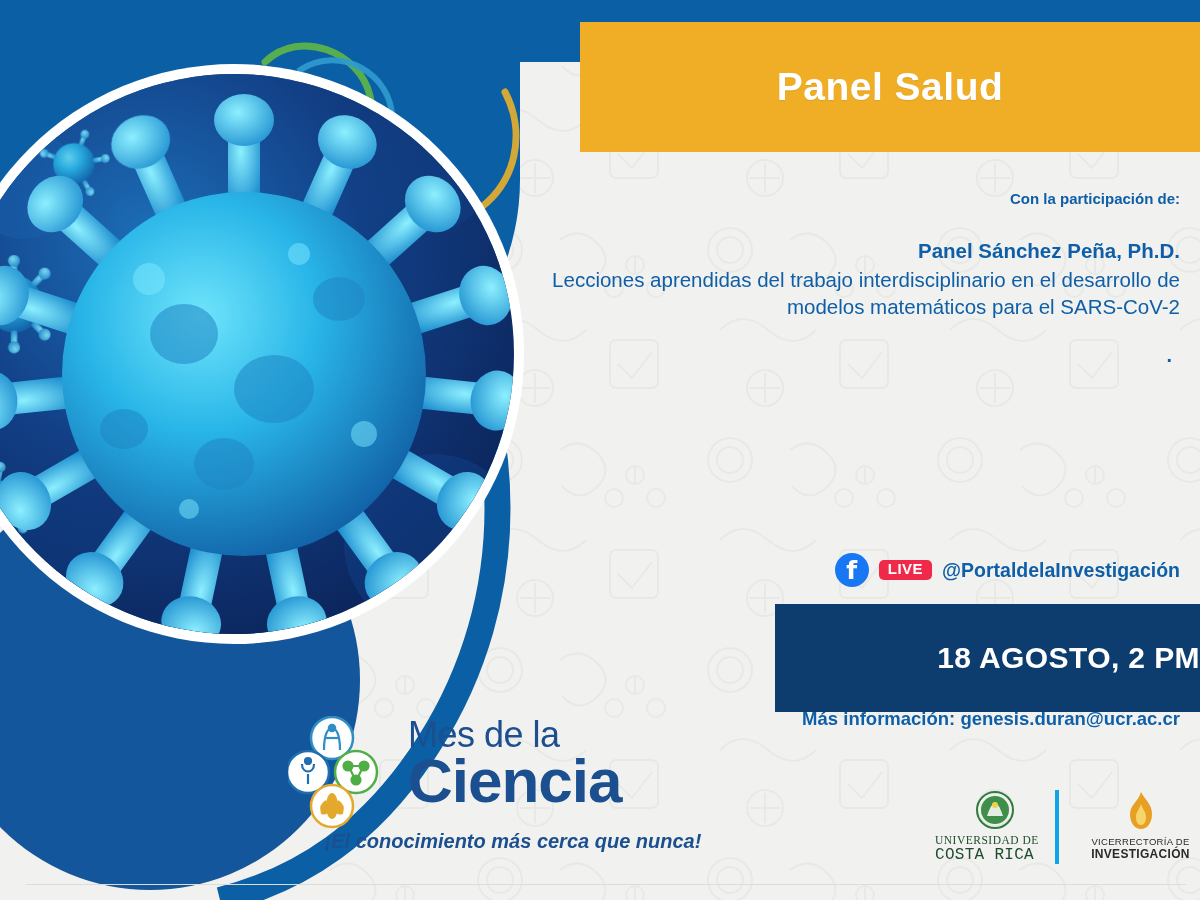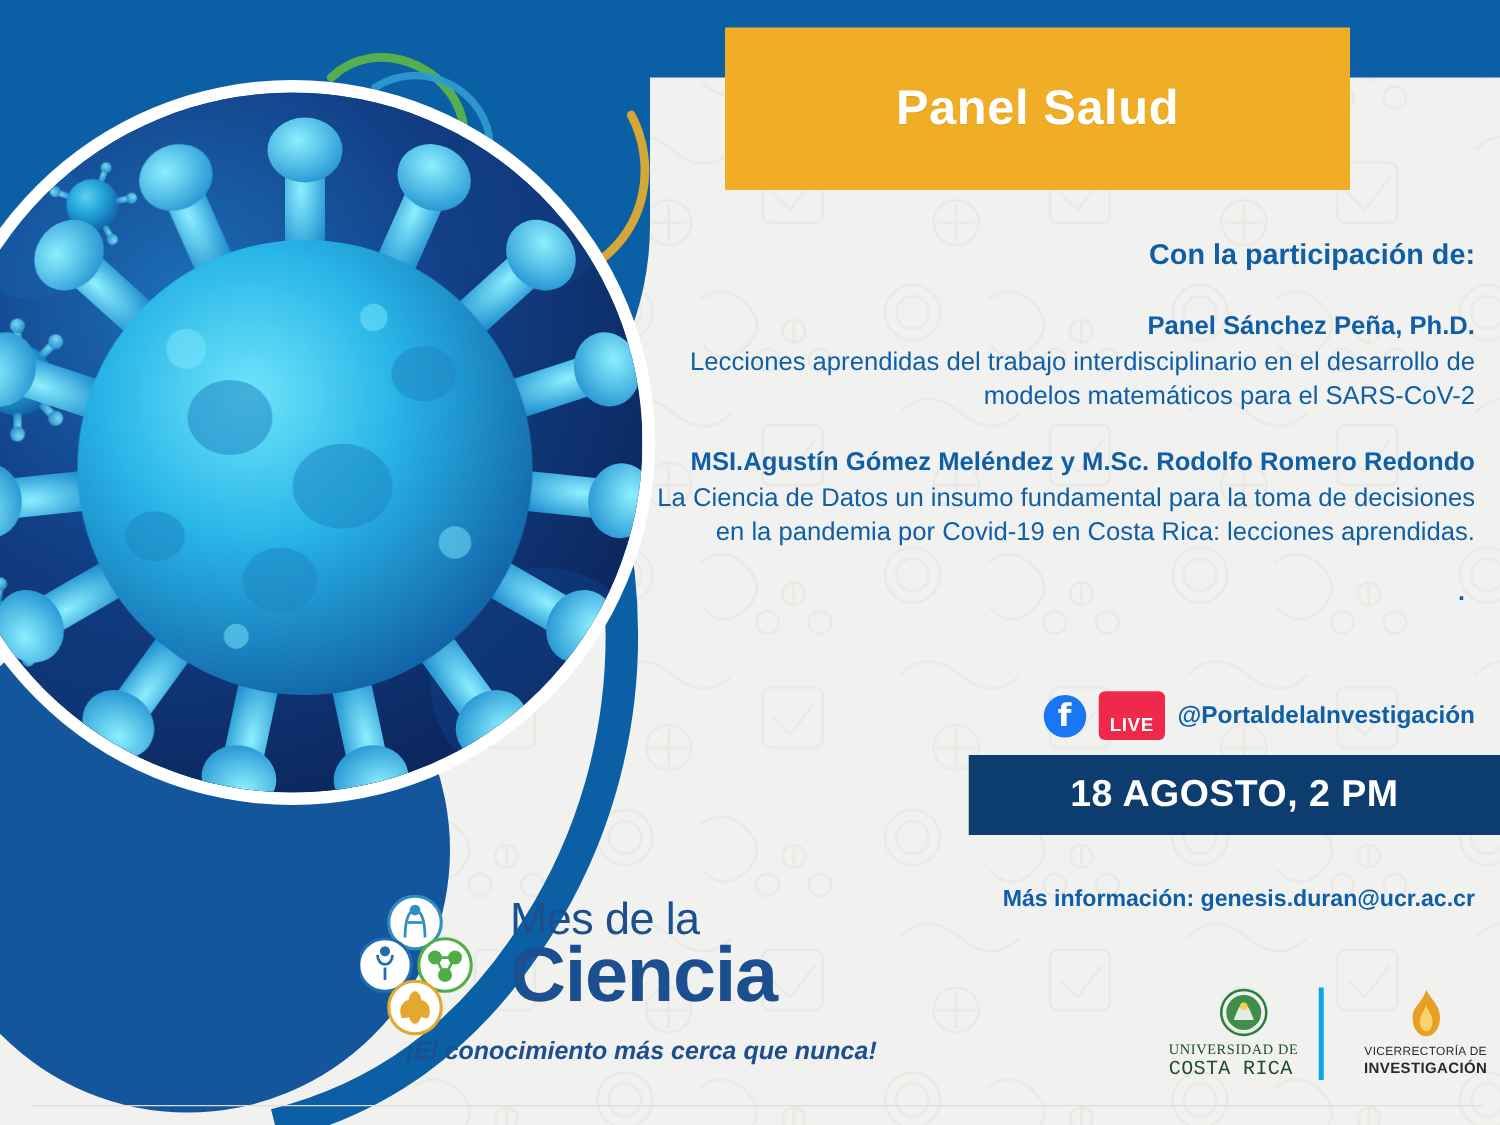--- a/index.html
+++ b/index.html
@@ -81,21 +81,21 @@
     width: 420px; height: 420px;
     background: #14569c;
     border-radius: 50%;
     overflow: hidden;
   }
 
   
   .yellow-box {
     position: absolute;
     left: 580px; top: 22px;
-    width: 500px; height: 130px;
+    width: 620px; height: 130px;
     background: #efae26;
     display: flex;
     align-items: center;
     justify-content: center;
   }
   .yellow-box .title {
     color: #ffffff;
     font-size: 39px;
     font-weight: bold;
     letter-spacing: 0.5px;
@@ -104,21 +104,21 @@
 
   
   .right-col {
     position: absolute;
     left: 520px; top: 190px;
     width: 660px;
     text-align: right;
     color: #0f5fa8;
   }
   .participation {
-    font-size: 23px;
+    font-size: 15px;
     font-weight: bold;
     color: #0f5fa8;
     margin-bottom: 30px;
     margin-left: 48px;
   }
   .speaker-block {
     margin-bottom: 26px;
     line-height: 1.32;
   }
   .speaker-name {
@@ -161,39 +161,39 @@
     display: flex;
     align-items: center;
     justify-content: center;
     line-height: 1;
   }
   .live-badge {
     background: #f02849;
     color: #ffffff;
     font-size: 15px;
     font-weight: bold;
-    padding: 19px 9px 3px 9px;
+    padding: 0 9px 3px 9px;
     border-radius: 5px;
     letter-spacing: 0.5px;
   }
   .fb-handle {
     font-size: 19.5px;
     font-weight: bold;
     color: #0f5fa8;
   }
 
   
   .date-bar {
     position: absolute;
     left: 775px; top: 604px;
-    width: 425px; height: 64px;
+    width: 425px; height: 108px;
     background: #0d3c6e;
     display: flex;
     align-items: center;
-    justify-content: center;
+    justify-content: flex-end;
   }
   .date-bar span {
     color: #ffffff;
     font-size: 30px;
     font-weight: bold;
     letter-spacing: 0.4px;
   }
 
   
   .more-info {
@@ -551,24 +551,20 @@
   </div>
 
   <div class="right-col">
     <div class="participation">Con la participación de:</div>
 
     <div class="speaker-block">
       <div class="speaker-name">Panel Sánchez Peña, Ph.D.</div>
       <div class="speaker-topic">Lecciones aprendidas del trabajo interdisciplinario en el desarrollo de modelos matemáticos para el SARS-CoV-2</div>
     </div>
 
-    <div class="speaker-block">
-      <div class="speaker-name">MSI.Agustín Gómez Meléndez y M.Sc. Rodolfo Romero Redondo</div>
-      <div class="speaker-topic">La Ciencia de Datos un insumo fundamental para la toma de decisiones en la pandemia por Covid-19 en Costa Rica: lecciones aprendidas.</div>
-    </div>
 
     <div class="dot-line">.</div>
   </div>
 
   <div class="fb-row">
     <div class="fb-icon">f</div>
     <div class="live-badge">LIVE</div>
     <div class="fb-handle">@PortaldelaInvestigación</div>
   </div>
 

